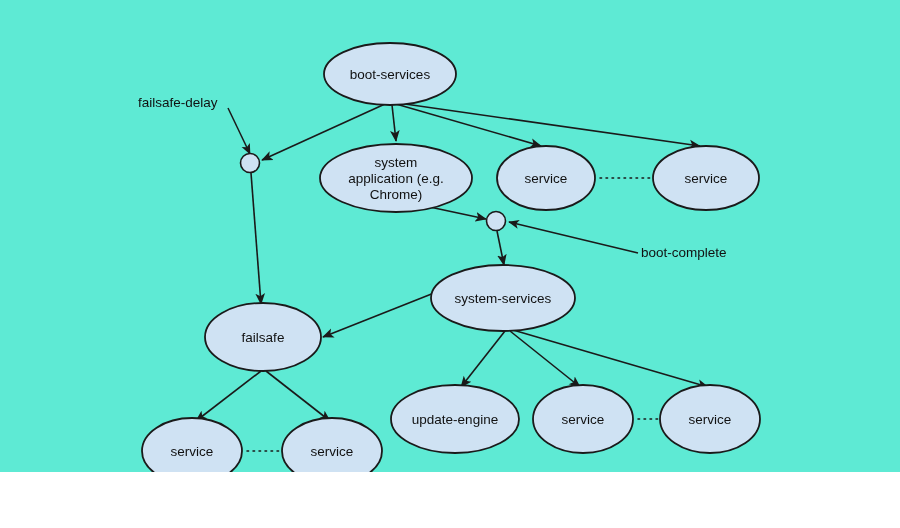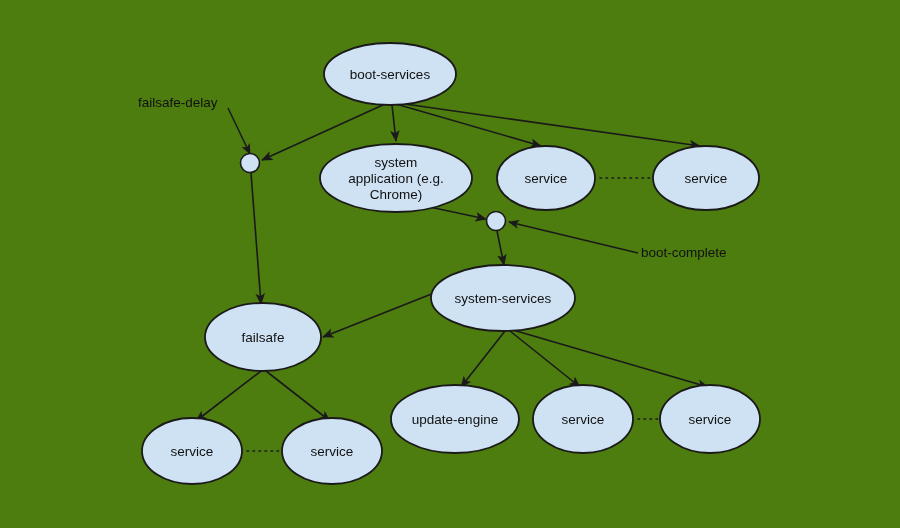--- a/index.html
+++ b/index.html
@@ -3,22 +3,22 @@
 <meta charset="utf-8">
 <style>
   html, body {
     margin: 0;
     padding: 0;
     background: #ffffff;
   }
   #diagram-root {
     position: relative;
     width: 900px;
-    height: 528px;
-    background: #4d7c0f;
+    height: 472px;
+    background: #5eead4;
     font-family: "Liberation Sans", sans-serif;
   }
   svg#graph {
     display: block;
     width: 900px;
     height: 528px;
   }
   .node-ellipse {
     fill: #cfe2f3;
     stroke: #1a1a1a;

